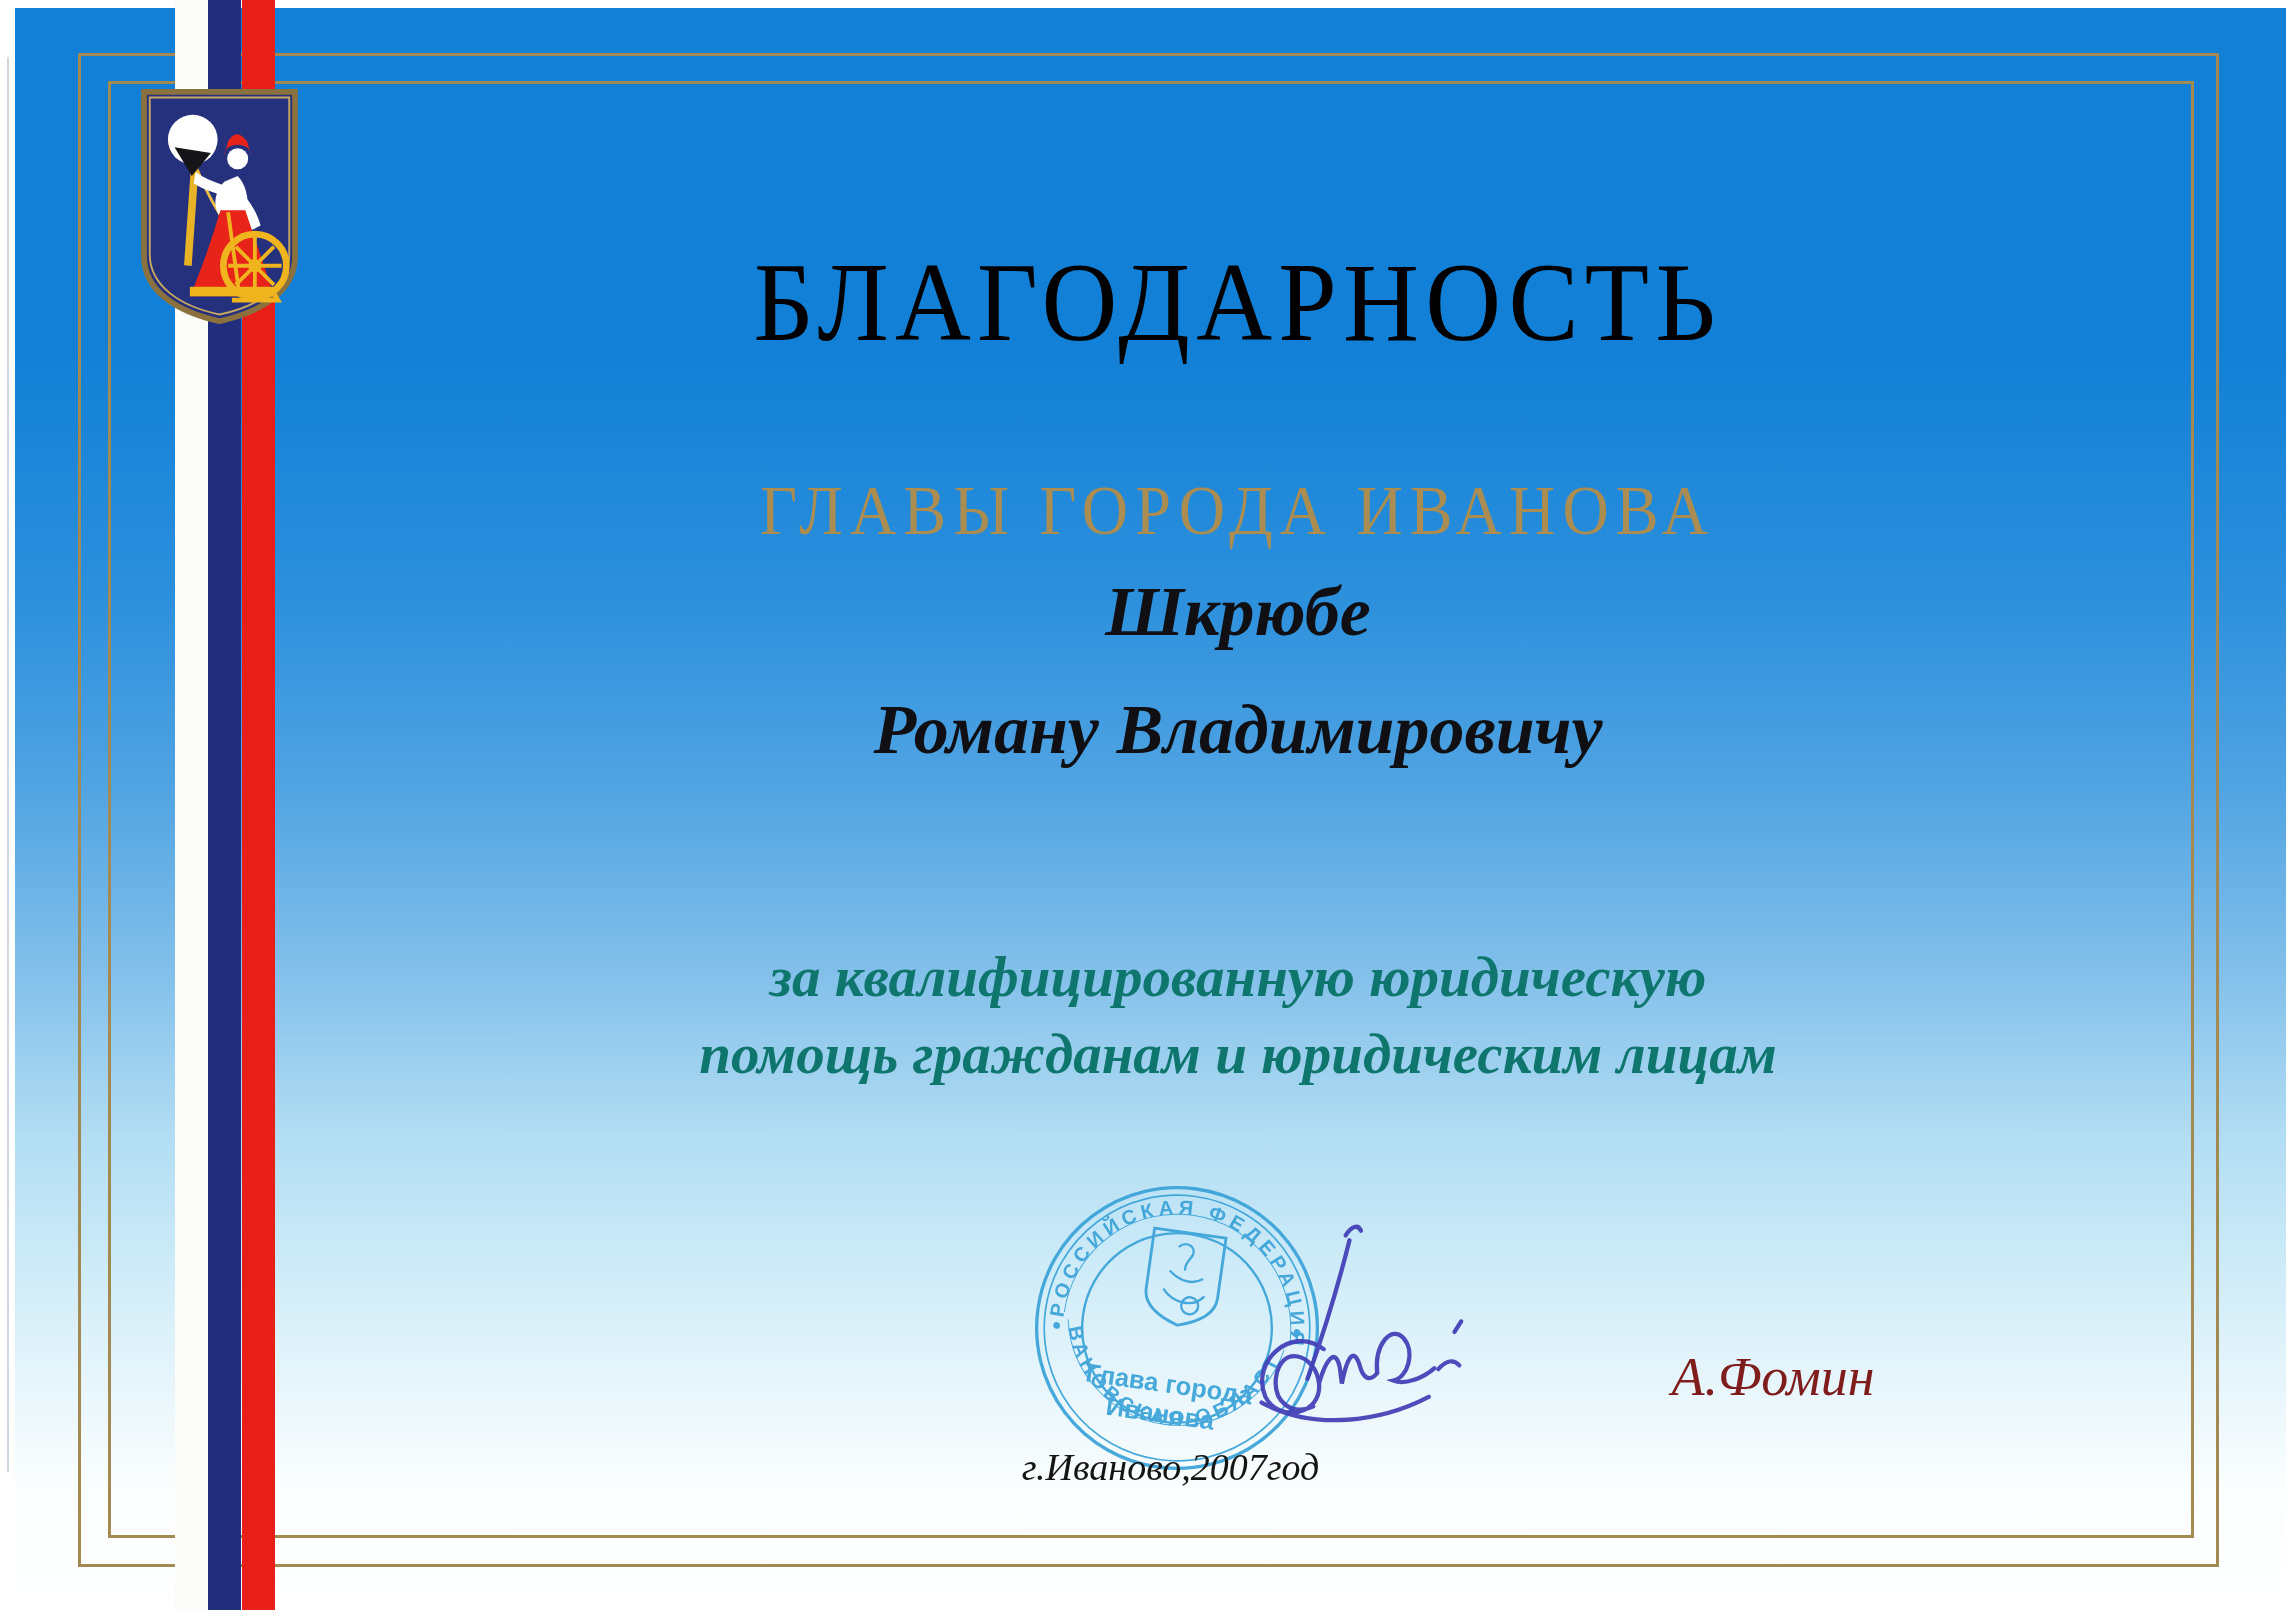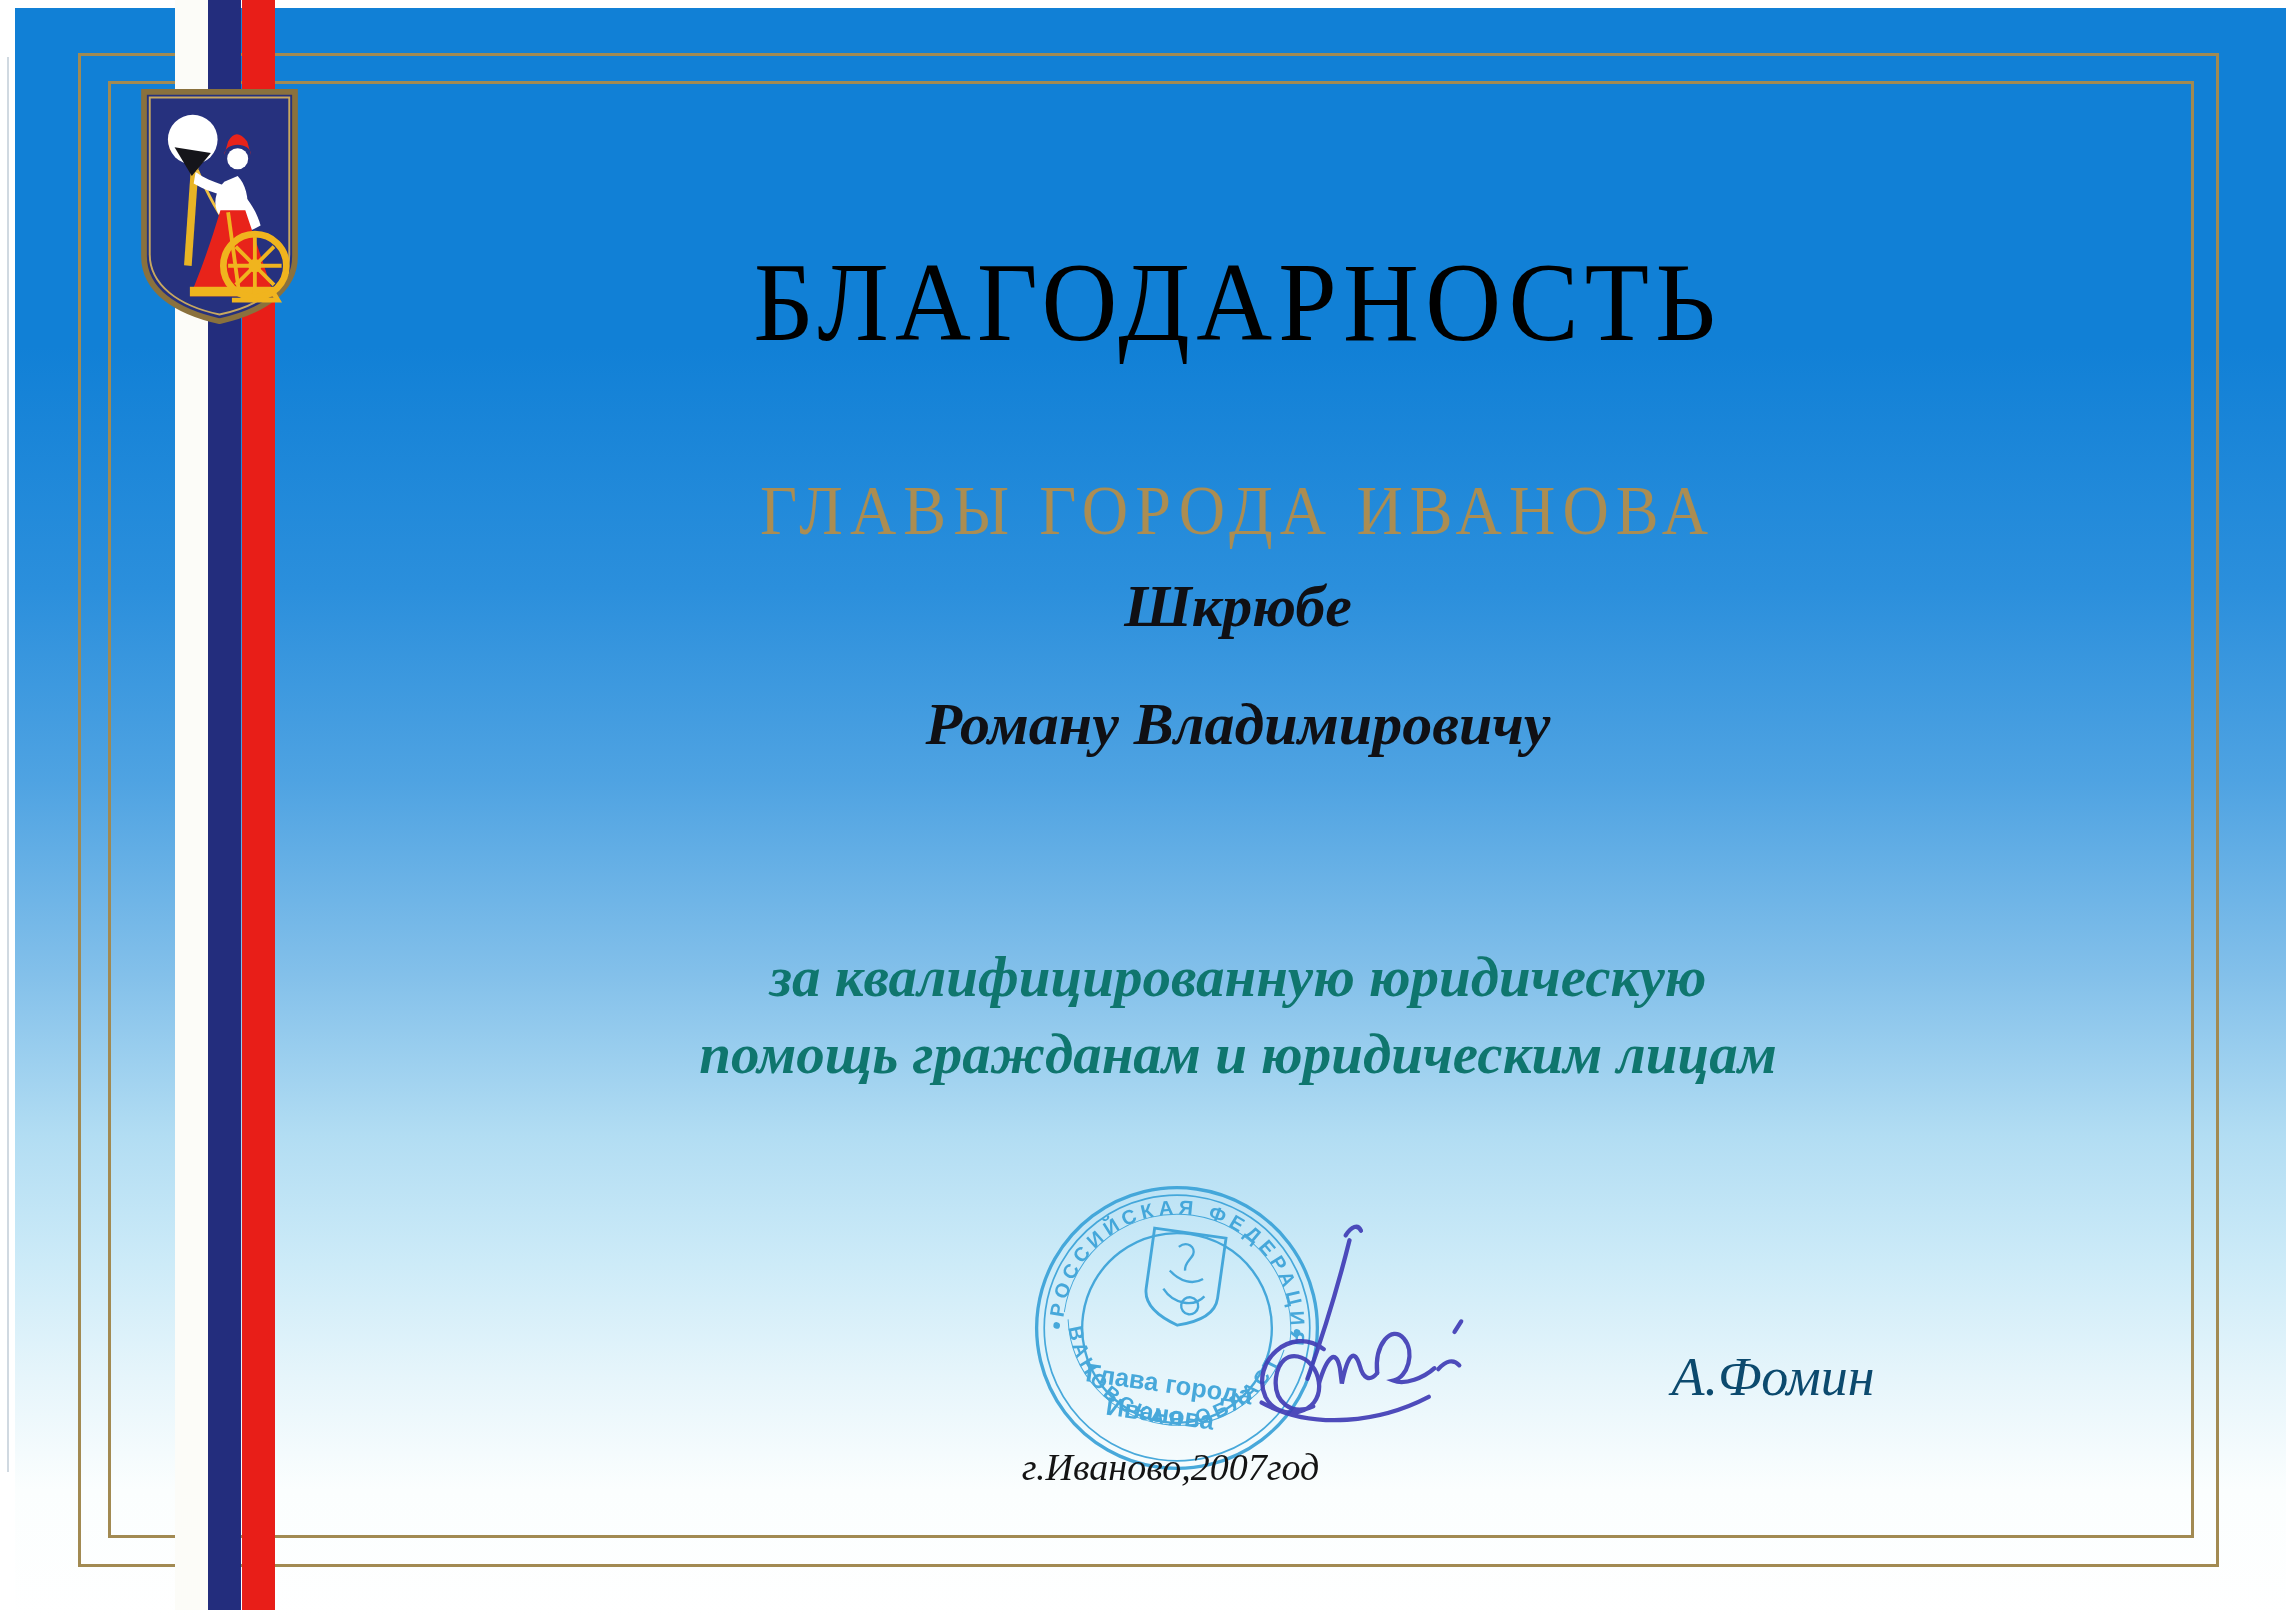--- a/index.html
+++ b/index.html
@@ -28,29 +28,29 @@
   .ribbon .stripe{position:absolute;top:0;height:100%;width:33px;}
   .ribbon .white{left:0;background:#fcfcf8;}
   .ribbon .navy{left:33px;background:#232d7d;}
   .ribbon .red{left:67px;background:#e81e18;}
   .emblem{position:absolute;left:140px;top:88px;width:159px;height:237px;z-index:4;}
   .content{position:absolute;left:287px;right:105px;top:0;height:100%;z-index:5;}
   .line{position:absolute;left:0;right:0;text-align:center;white-space:nowrap;}
   .squeeze{display:inline-block;transform:scaleX(.93);transform-origin:center;}
   .title{top:237px;font-size:113px;letter-spacing:6.7px;color:#000000;font-weight:400;}
   .subtitle{top:432px;font-size:69px;letter-spacing:7.6px;color:#ab8d52;font-weight:400;margin-top:40px;}
-  .name{font-size:60px;font-weight:700;font-style:italic;color:#101014;}
+  .name{font-size:70px;font-weight:700;font-style:italic;color:#101014;}
   .name1{top:572px;}
   .name2{top:690px;}
   .body-text{font-size:57px;font-style:italic;font-weight:600;color:#0f766e;}
   .body1{top:944px;}
   .body2{top:1021px;}
   .body3{top:1097px;}
   .signer{position:absolute;left:1625px;top:1346px;width:296px;text-align:center;
-    font-size:54px;font-style:italic;color:#0c4a6e;z-index:6;white-space:nowrap;}
+    font-size:54px;font-style:italic;color:#7f1d1d;z-index:6;white-space:nowrap;}
   .place-date{position:absolute;left:965px;top:1445px;width:411px;text-align:center;
     font-size:38px;font-style:italic;color:#141414;z-index:7;white-space:nowrap;}
   .seal{position:absolute;left:1030px;top:1181px;width:294px;height:294px;z-index:5;opacity:.92;}
   .signature{position:absolute;left:1233px;top:1181px;width:296px;height:277px;z-index:8;}
 </style>
 </head>
 <body>
 
 <div class="cert-field"></div>
 <div class="scan-edge"></div>

